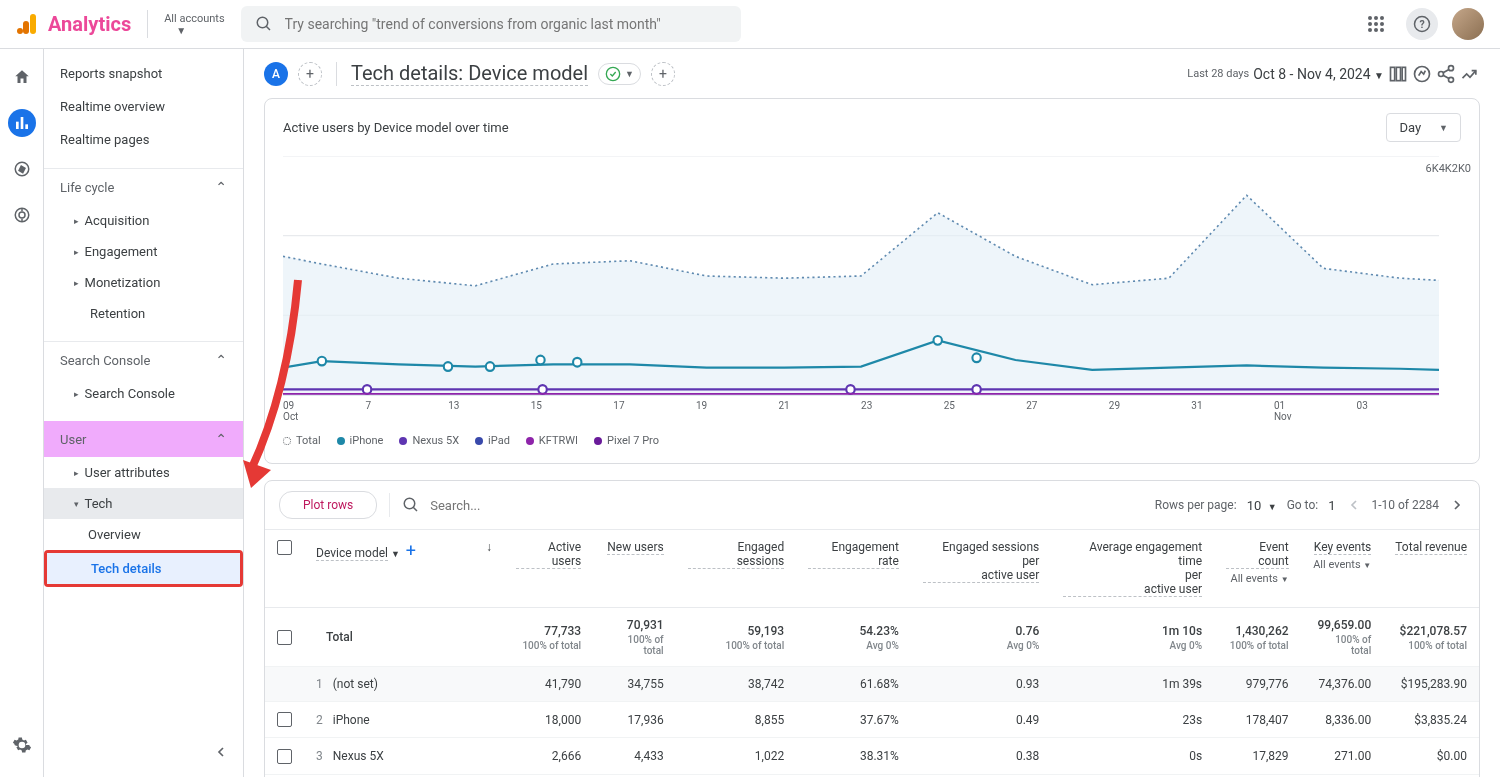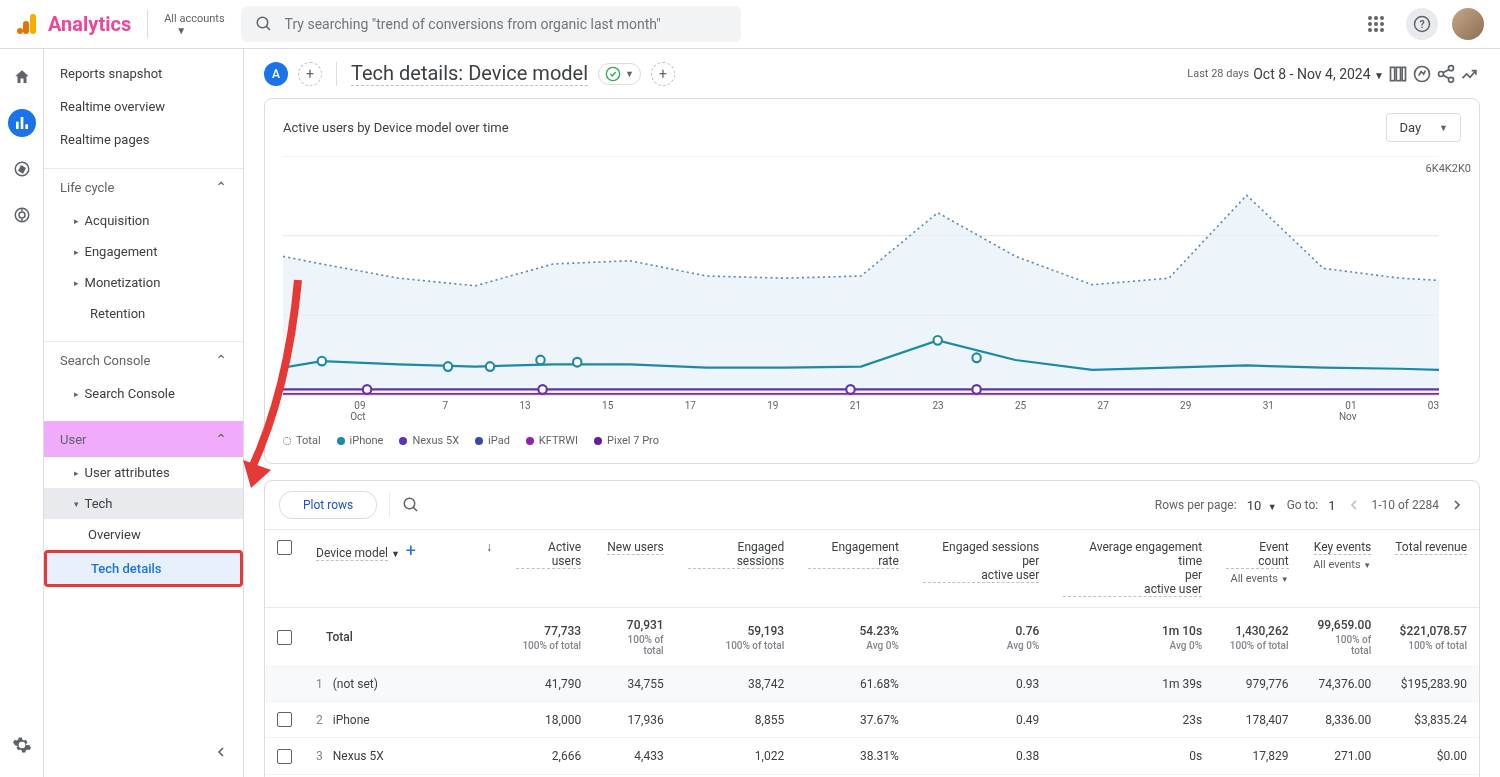--- a/index.html
+++ b/index.html
@@ -46,29 +46,29 @@
 .date-range{font-size:14px;color:#3c4043;cursor:pointer}
 .hdr-icon{cursor:pointer}
 .card{margin:0 20px 16px;border:1px solid #dadce0;border-radius:8px;background:#fff}
 .card-header{display:flex;align-items:center;justify-content:space-between;padding:14px 18px}
 .card-title{font-size:13px;color:#3c4043}
 .granularity{border:1px solid #dadce0;border-radius:4px;padding:6px 12px;display:flex;align-items:center;gap:18px;cursor:pointer;font-size:13px}
 .chart-area{position:relative;height:240px;padding:0 40px 0 18px}
 .chart-svg{width:100%;height:100%}
 .y-labels{position:absolute;right:8px;top:0;height:220px;display:flex;justify-content:space-between;font-size:11px;color:#5f6368;padding-top:6px}
 .x-labels{display:flex;padding:4px 40px 0 18px;font-size:10px;color:#5f6368}
-.x-tick{flex:1;text-align:right}
+.x-tick{flex:1;text-align:left}
 .x-sub{font-size:10px;color:#5f6368}
 .legend{display:flex;gap:16px;padding:12px 18px 16px;font-size:11px;color:#5f6368;align-items:center}
 .legend-item{display:flex;align-items:center;gap:5px}
 .legend-dot{width:8px;height:8px;border-radius:50%}
 .legend-ring{width:8px;height:8px;border-radius:50%;border:1.5px dotted #5f6368}
 .table-card{margin:0 20px 16px;border:1px solid #dadce0;border-radius:8px;overflow:hidden}
 .table-toolbar{display:flex;align-items:center;padding:10px 14px;gap:12px;border-bottom:1px solid #e8eaed}
-.plot-btn{border:1px solid #dadce0;border-radius:13px;padding:6px 23px;font-size:12px;color:#1d4ed8;cursor:pointer}
+.plot-btn{border:1px solid #dadce0;border-radius:13px;padding:6px 23px;font-size:12px;color:#be185d;cursor:pointer}
 .tb-div{width:1px;height:24px;background:#e8eaed}
 .search-field{display:flex;align-items:center;gap:10px;color:#5f6368;flex:1}
 .search-field input{border:none;outline:none;flex:1;font-size:13px}
 .pager{display:flex;align-items:center;gap:10px;font-size:12px;color:#5f6368}
 .pager-val{font-size:13px;color:#3c4043}
 table{width:100%;border-collapse:collapse;font-size:12px}
 th{padding:10px 12px;text-align:right;color:#3c4043;font-weight:400;border-bottom:1px solid #e8eaed;vertical-align:top}
 th.left{text-align:left}
 th .dashed{border-bottom:1px dashed #bdc1c6;display:inline-block}
 th .sub{font-size:11px;color:#5f6368;margin-top:3px}
@@ -376,20 +376,21 @@
 
       <div class="table-card">
         <div class="table-toolbar">
           <div class="plot-btn">Plot rows</div>
           <div class="tb-div"></div>
           <div class="search-field">
             <svg width="18" height="18" viewBox="0 0 24 24" fill="none" stroke="#5f6368" stroke-width="2">
                 <circle cx="10" cy="10" r="7"></circle>
                 <line x1="20" y1="20" x2="15" y2="15"></line>
               </svg>
+            <input placeholder="Search..." style="">
           </div>
           <div class="pager">
             <span>Rows per page:</span>
             <span class="pager-val"><span>10</span>&nbsp;&nbsp;<span style="font-size:9px">▼</span></span>
             <span>Go to:</span>
             <span class="pager-val">1</span>
             <svg width="16" height="16" viewBox="0 0 24 24" fill="none" stroke="#bdc1c6" stroke-width="2.5">
                 <path d="M15 6l-6 6 6 6"></path>
               </svg>
             <span>1-10 of 2284</span>

